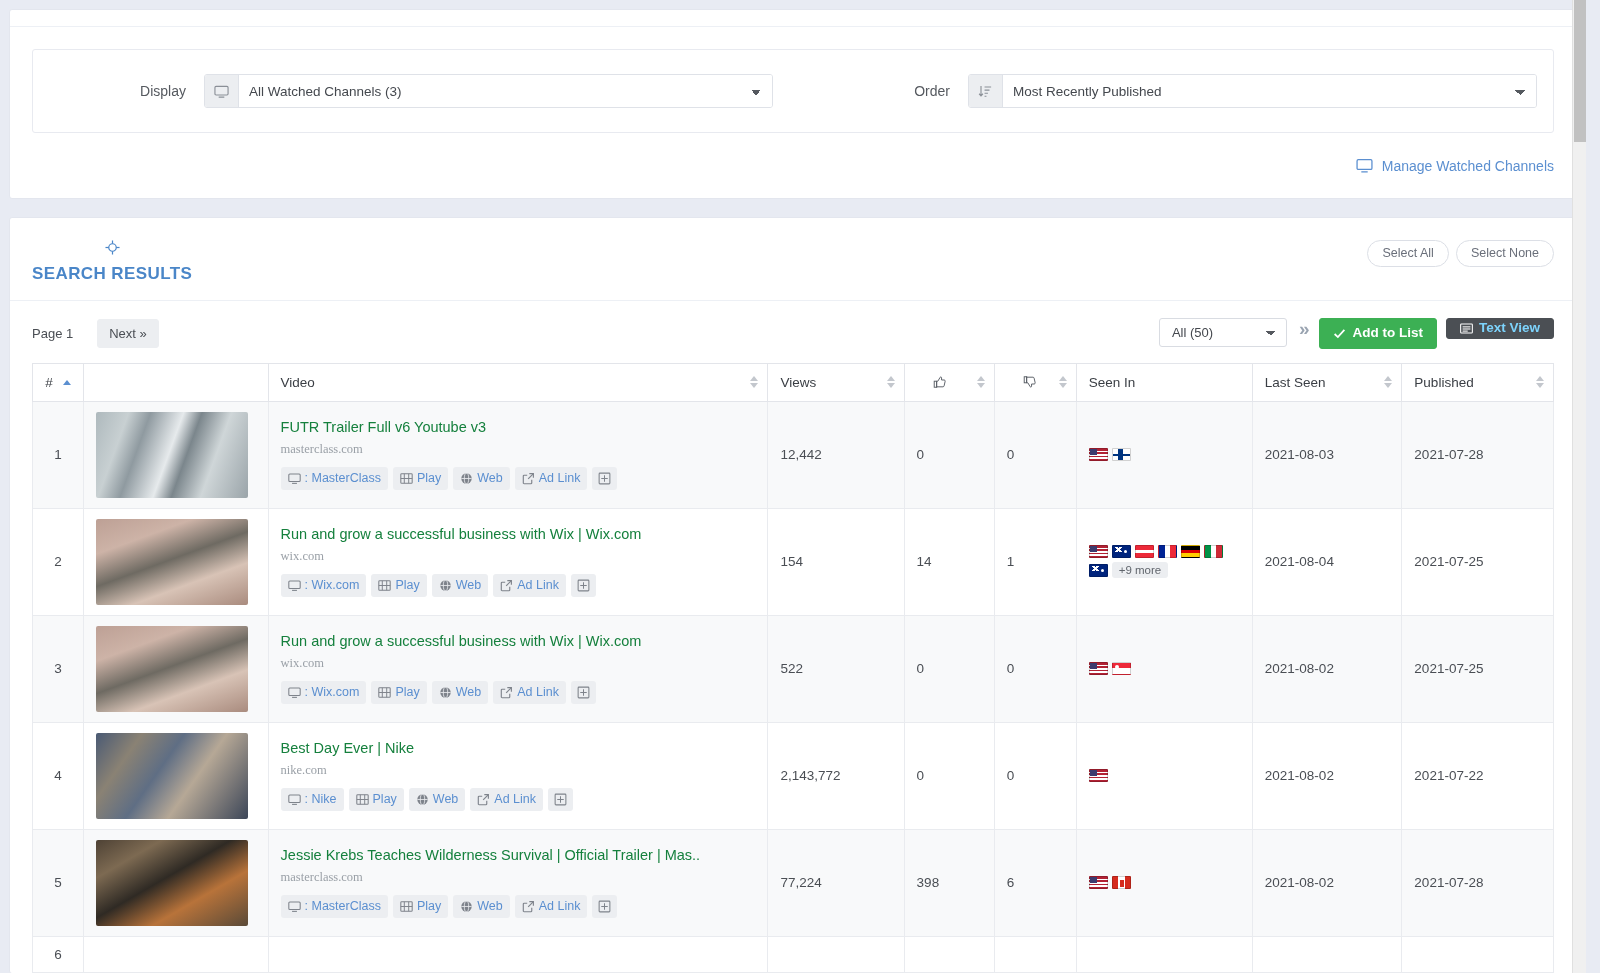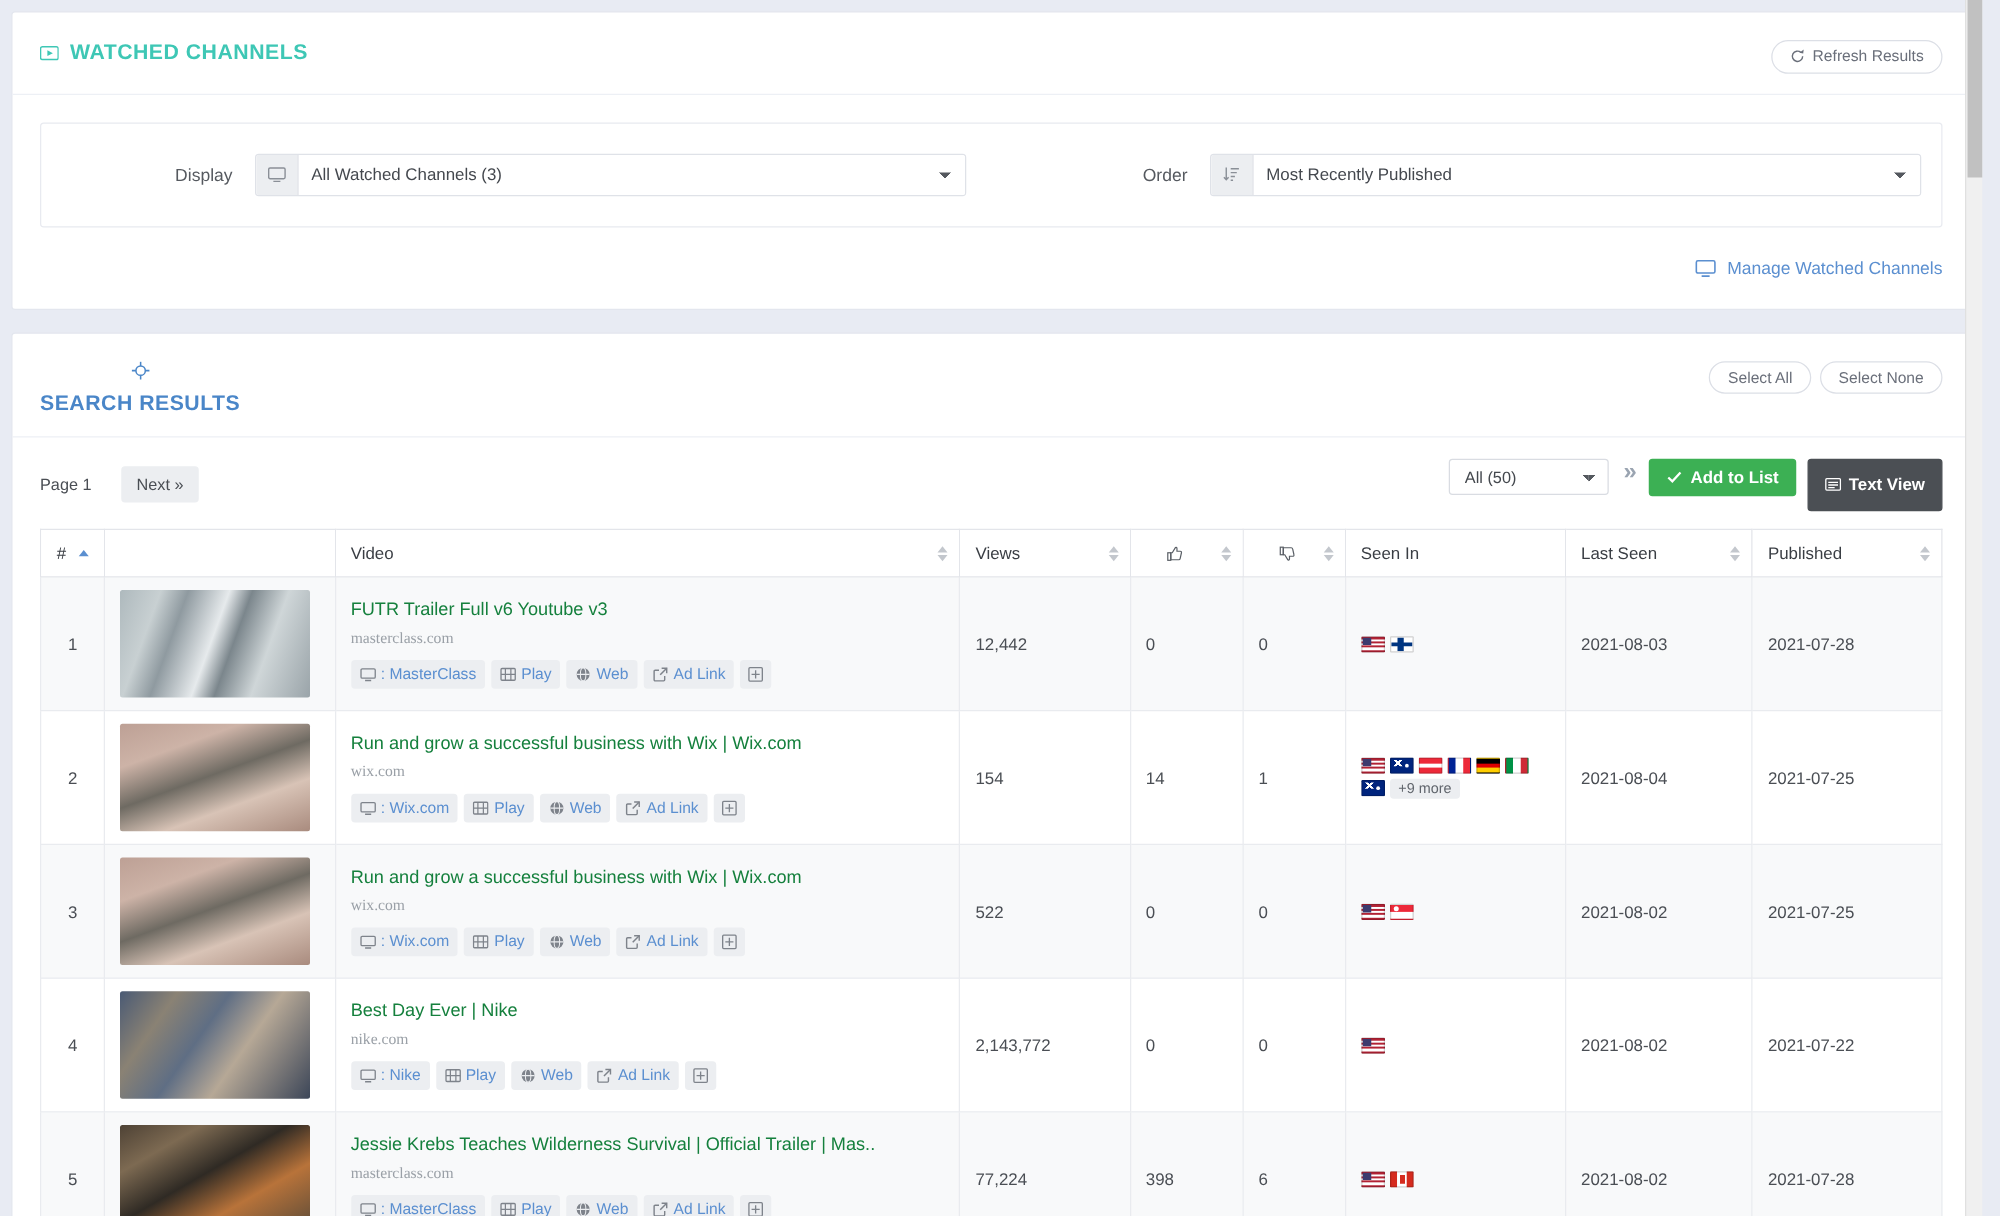--- a/index.html
+++ b/index.html
@@ -202,24 +202,24 @@
     cursor: pointer;
     display: inline-flex;
     align-items: center;
     gap: 6px;
     font-weight: bold;
     line-height: 1.1;
   }
   .btn-dark {
     background: #4b4f54;
     border: 1px solid #4b4f54;
-    color: #ffffff;
+    color: #7dd3fc;
     font-size: 13.5px;
     border-radius: 3px;
-    padding: 13px 13px;
+    padding: 2px 13px;
     cursor: pointer;
     display: inline-flex;
     align-items: center;
     gap: 6px;
     font-weight: bold;
     line-height: 1.1;
   }
 
   
   .tbl-wrap { padding: 0 22px 0 22px; }
@@ -371,40 +371,20 @@
     cursor: pointer;
   }
   .icon-inline { display: inline-flex; align-items: center; }
 </style>
 </head>
 <body>
 
 <div class="page">
 
   <div class="panel">
-    <div class="panel-head">
-      <div class="panel-title teal">
-        <span class="icon-inline">
-          <svg width="15" height="15" viewBox="0 0 16 16">
-            <rect x="0.5" y="2.5" width="15" height="11" rx="1.6" fill="none" stroke="#3ec7b5" stroke-width="1.2"></rect>
-            <polygon points="6.3,5.6 11,8 6.3,10.4" fill="#3ec7b5"></polygon>
-          </svg>
-        </span>
-        <span>WATCHED CHANNELS</span>
-      </div>
-      <button class="btn">
-        <span class="icon-inline">
-          <svg width="12" height="12" viewBox="0 0 16 16">
-            <path d="M13.5 8a5.5 5.5 0 1 1-1.9-4.15" fill="none" stroke="#6a6f7a" stroke-width="1.5"></path>
-            <polygon points="14.6,0.9 14.1,5.1 10.1,4.2" fill="#6a6f7a"></polygon>
-          </svg>
-        </span>
-        <span>Refresh Results</span>
-      </button>
-    </div>
     <div class="panel-sep"></div>
 
     <div class="filterbox">
       <div class="fgroup">
         <div class="flabel">Display</div>
         <div class="sel-wrap">
           <div class="sel-ico">
             <svg width="15" height="15" viewBox="0 0 16 16">
               <rect x="1" y="2.5" width="14" height="9.2" rx="1.2" fill="none" stroke="#8a8f97" stroke-width="1.2"></rect>
               <line x1="5" y1="14" x2="11" y2="14" stroke="#8a8f97" stroke-width="1.2"></line>

